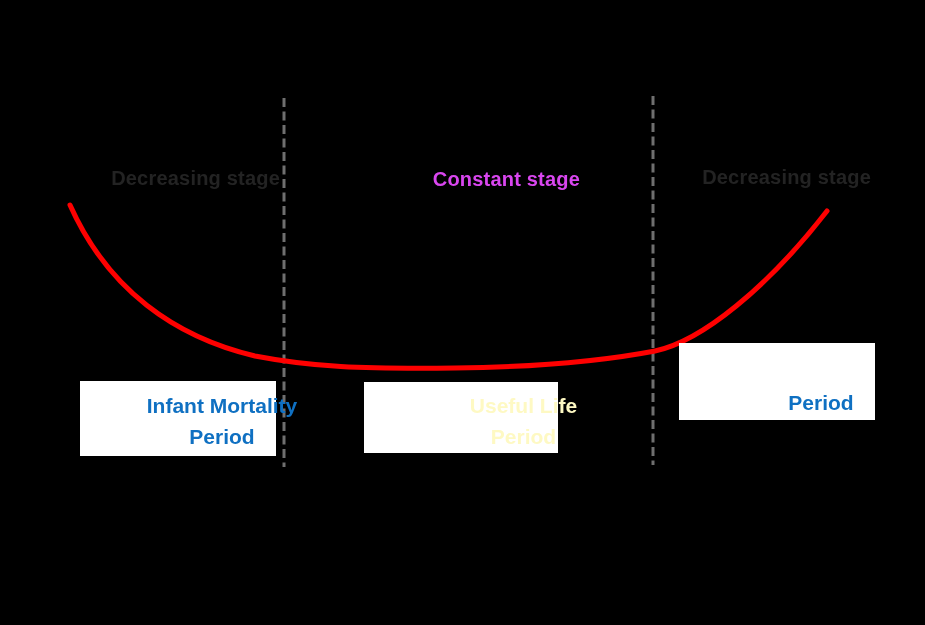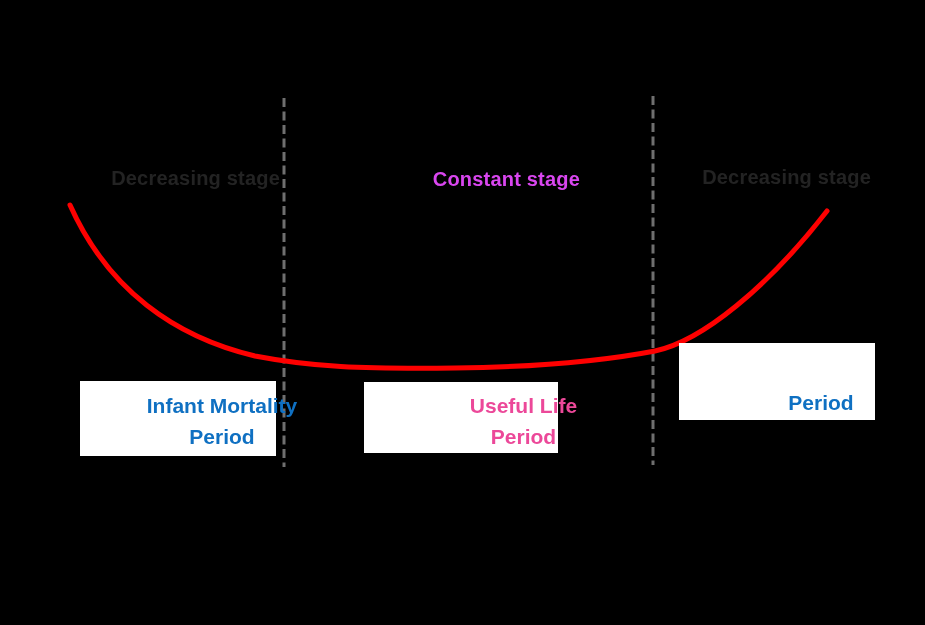--- a/index.html
+++ b/index.html
@@ -62,21 +62,21 @@
   <div class="stage-label" style="left:360px; top:168px; width:220px; color:#d946ef;">Constant stage</div>
   <div class="stage-label" style="left:651px; top:166px; width:220px; color:#232323;">Decreasing stage</div>
 
   <div class="period-box" style="left:80px; top:381px; width:196px; height:75px;"></div>
   <div class="period-text" style="left:80px; top:390px; width:196px; color:#0f70c2;">
     <span class="line">Infant Mortality</span>
     <span class="line">Period</span>
   </div>
 
   <div class="period-box" style="left:364px; top:382px; width:194px; height:71px;"></div>
-  <div class="period-text" style="left:364px; top:390px; width:231px; color:#ec4899;">
+  <div class="period-text" style="left:364px; top:390px; width:231px; color:#fef9c3;">
     <span class="line">Useful Life</span>
     <span class="line">Period</span>
   </div>
 
   <div class="period-box" style="left:679px; top:343px; width:196px; height:77px;"></div>
   <div class="period-text period-text-wearout" style="left:679px; top:385px; width:196px; color:#0f70c2;">
     <span class="line">Period</span>
   </div>
 
 </div>

